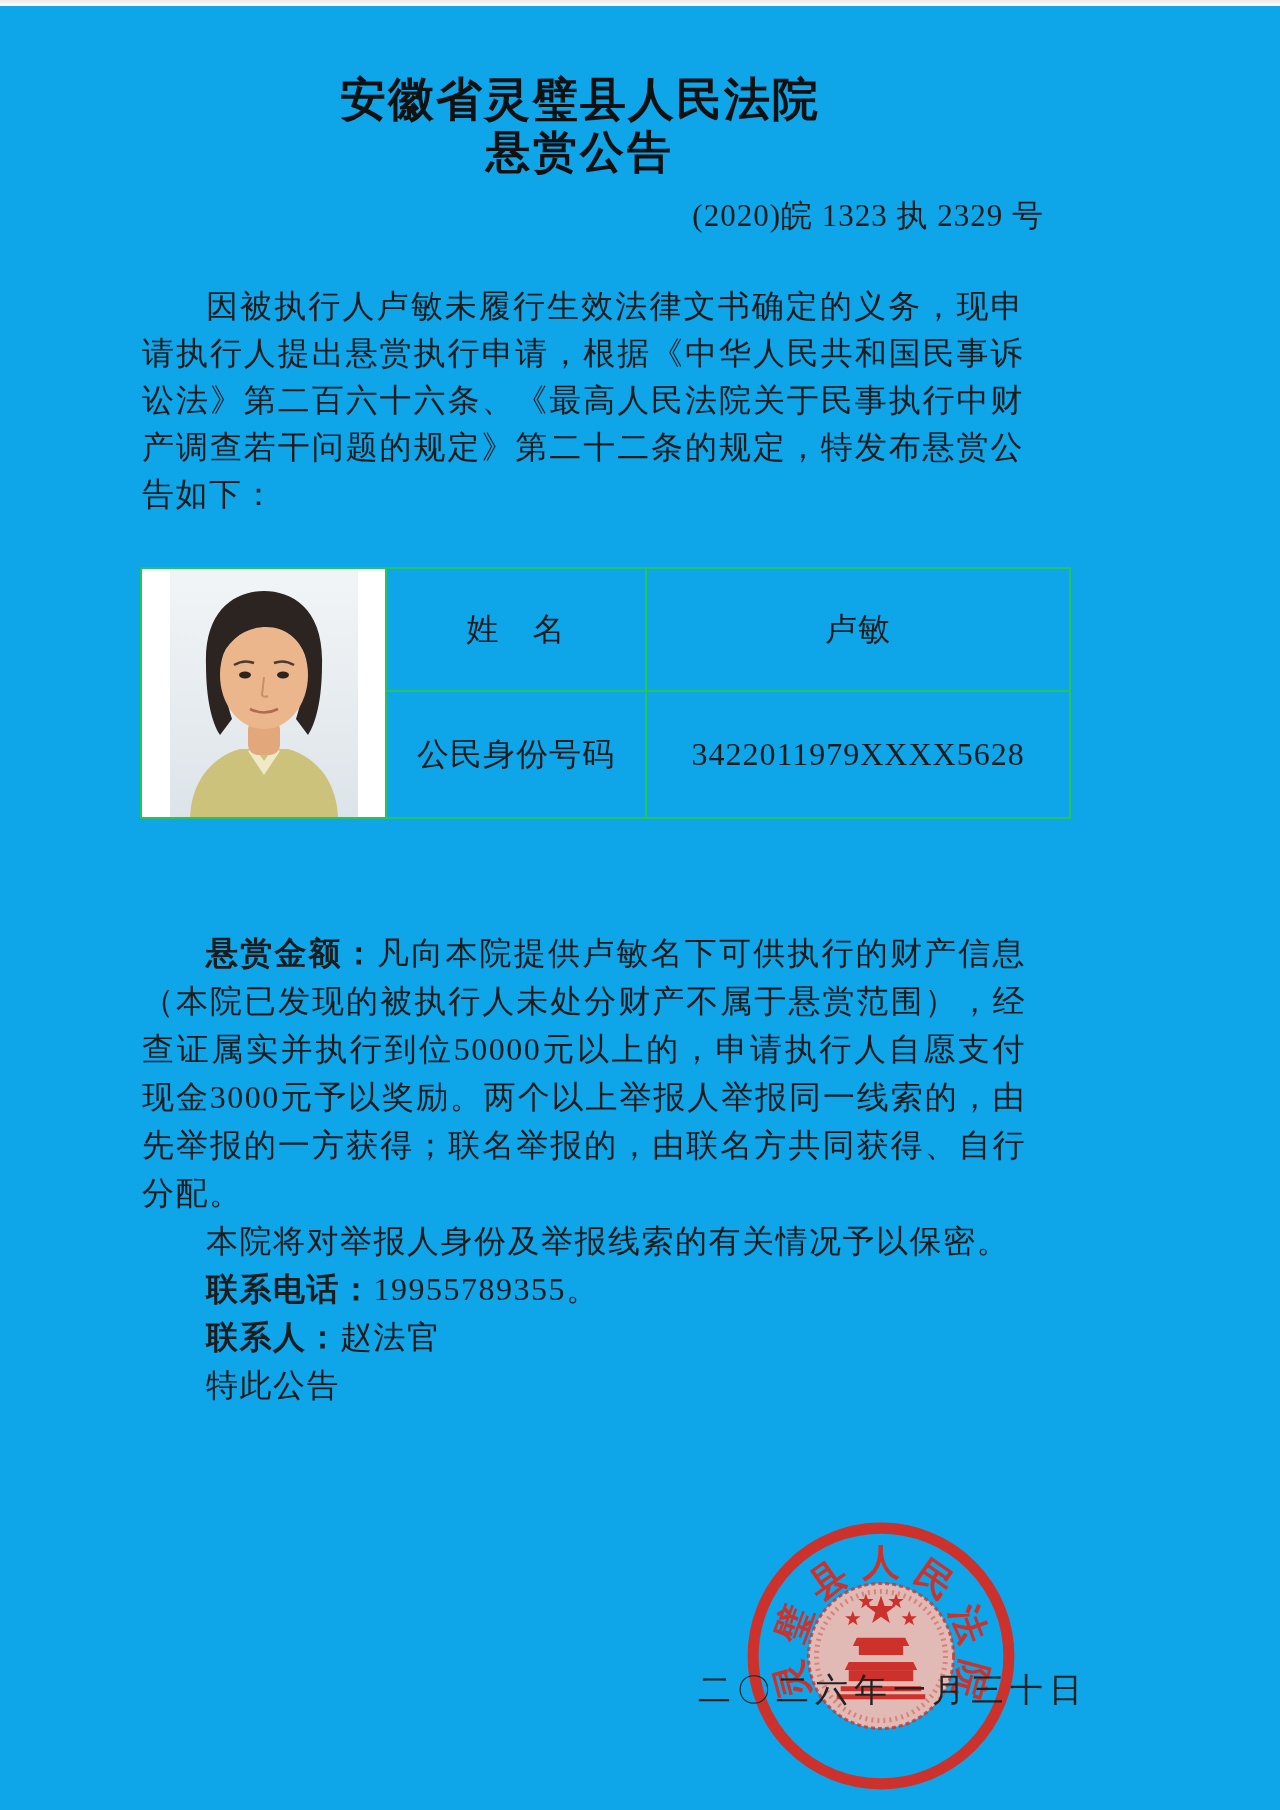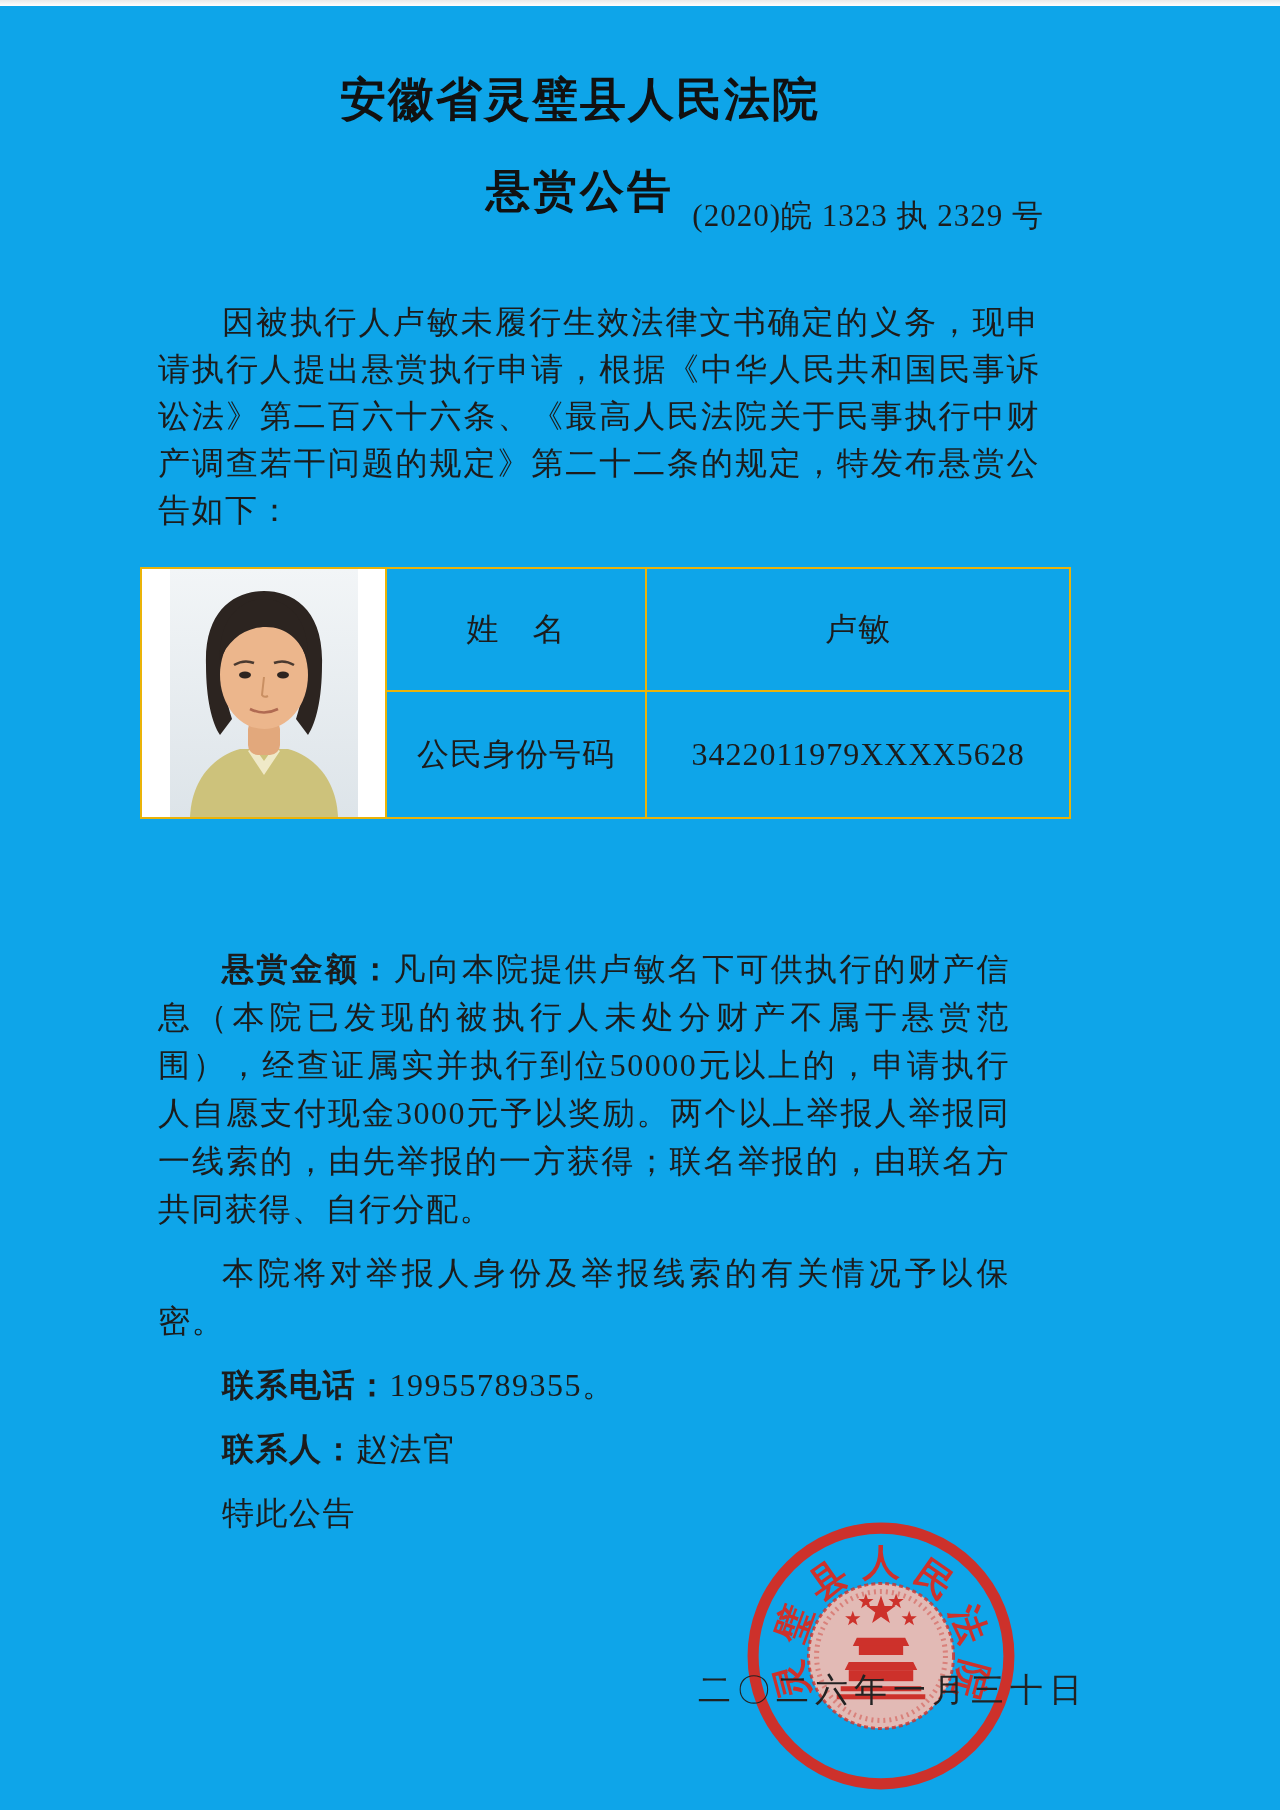--- a/index.html
+++ b/index.html
@@ -18,44 +18,44 @@
     background:linear-gradient(#e9e9e9,#ffffff);
   }
   
   .title-block{
     position:absolute;top:72px;left:140px;width:880px;
     text-align:center;
     font-family:"Liberation Sans","DejaVu Sans",sans-serif;
     font-weight:700;color:#111;
   }
   .title-line1{font-size:46px;line-height:54px;letter-spacing:2px;}
-  .title-line2{font-size:44px;line-height:52px;letter-spacing:3px;margin-top:39px;}
+  .title-line2{font-size:44px;line-height:52px;letter-spacing:3px;}
   
   .case-no{
     position:absolute;top:196px;left:124px;width:920px;
     text-align:right;font-size:31px;line-height:40px;letter-spacing:1px;
   }
   
   .body-para{
     font-size:32px;line-height:47px;letter-spacing:1.5px;
     text-align:justify;text-justify:inter-ideograph;
-    margin:16px;
+    margin:0;
   }
   .indent{text-indent:2em;}
   .para-intro{position:absolute;top:283px;left:142px;width:882px;}
   .lower-block{position:absolute;top:929px;left:142px;width:884px;line-height:48px;}
   .lower-block p{line-height:48px;}
   .bold-label{font-weight:700;font-family:"Liberation Sans","DejaVu Sans",sans-serif;}
   
   .info-table{
     position:absolute;top:567px;left:140px;
     border-collapse:collapse;table-layout:fixed;
   }
   .info-table td{
-    border:2px solid #eab308;
+    border:2px solid #22c55e;
     text-align:center;vertical-align:middle;
     font-size:32px;letter-spacing:1px;
     padding:0;
   }
   .col-photo{width:243px;}
   .col-label{width:258px;}
   .col-value{width:422px;}
   .row-name{height:121px;}
   .row-id{height:124px;}
   .photo-cell{background:#fff;}

